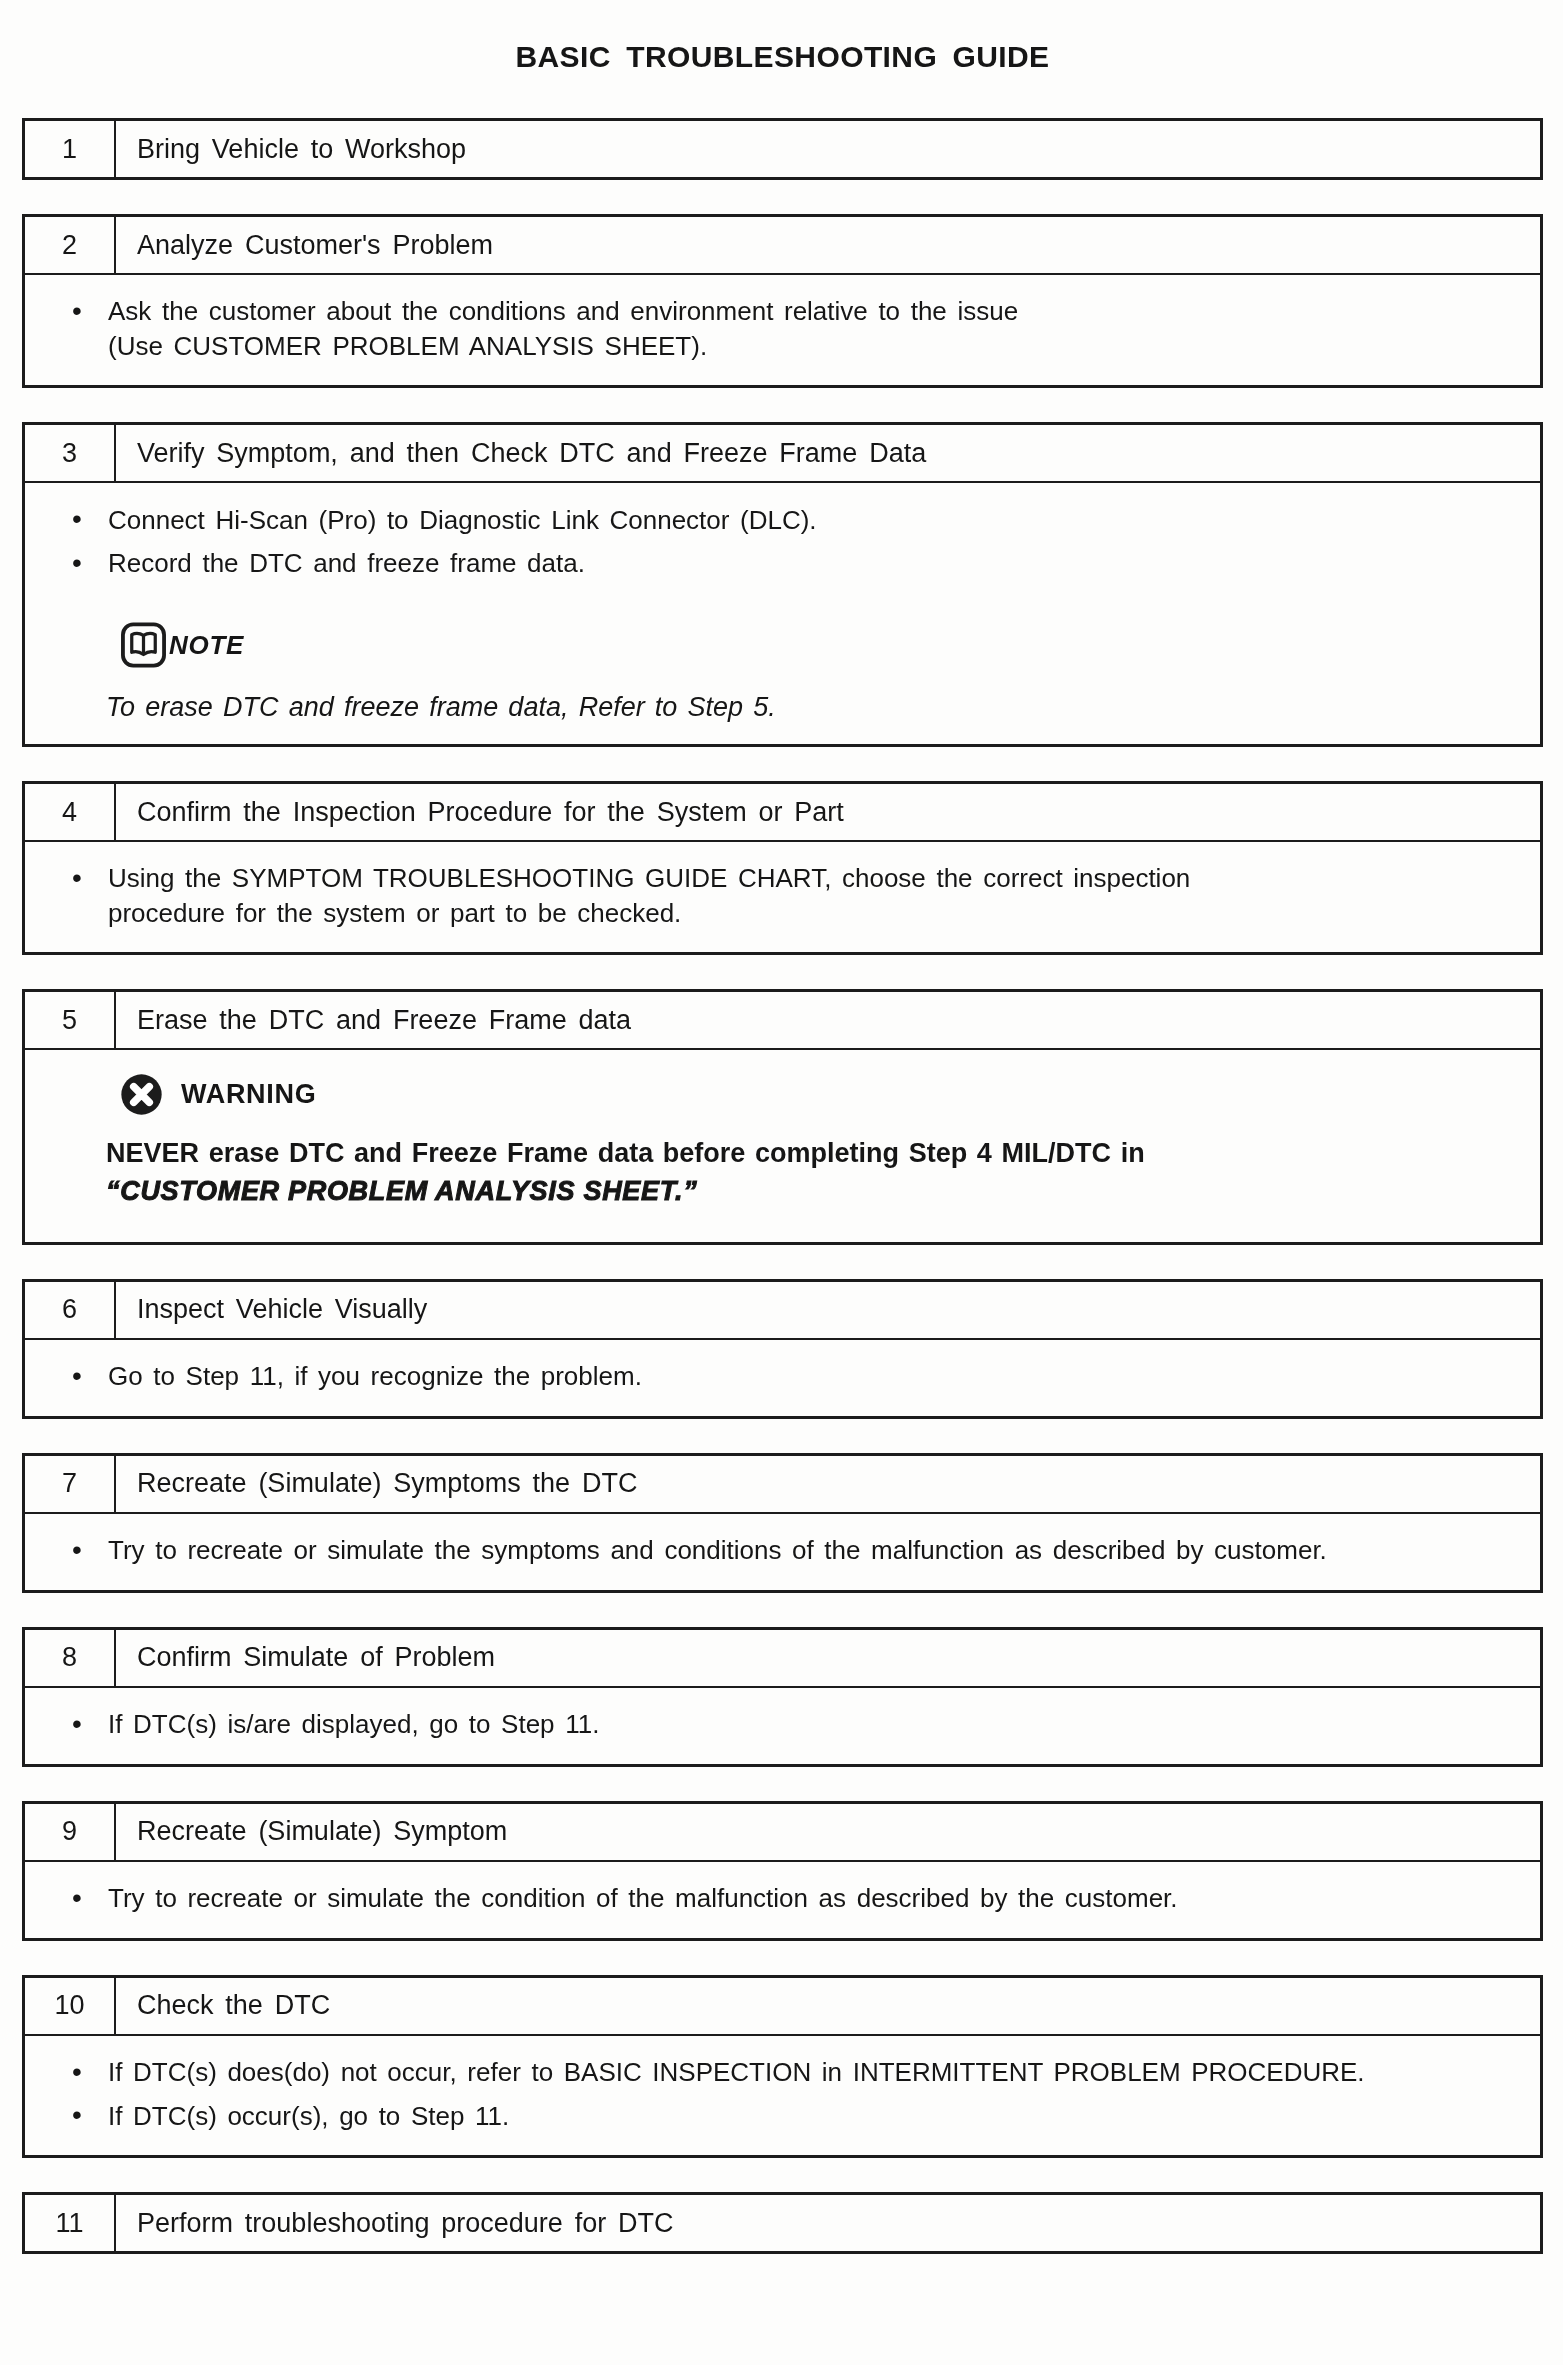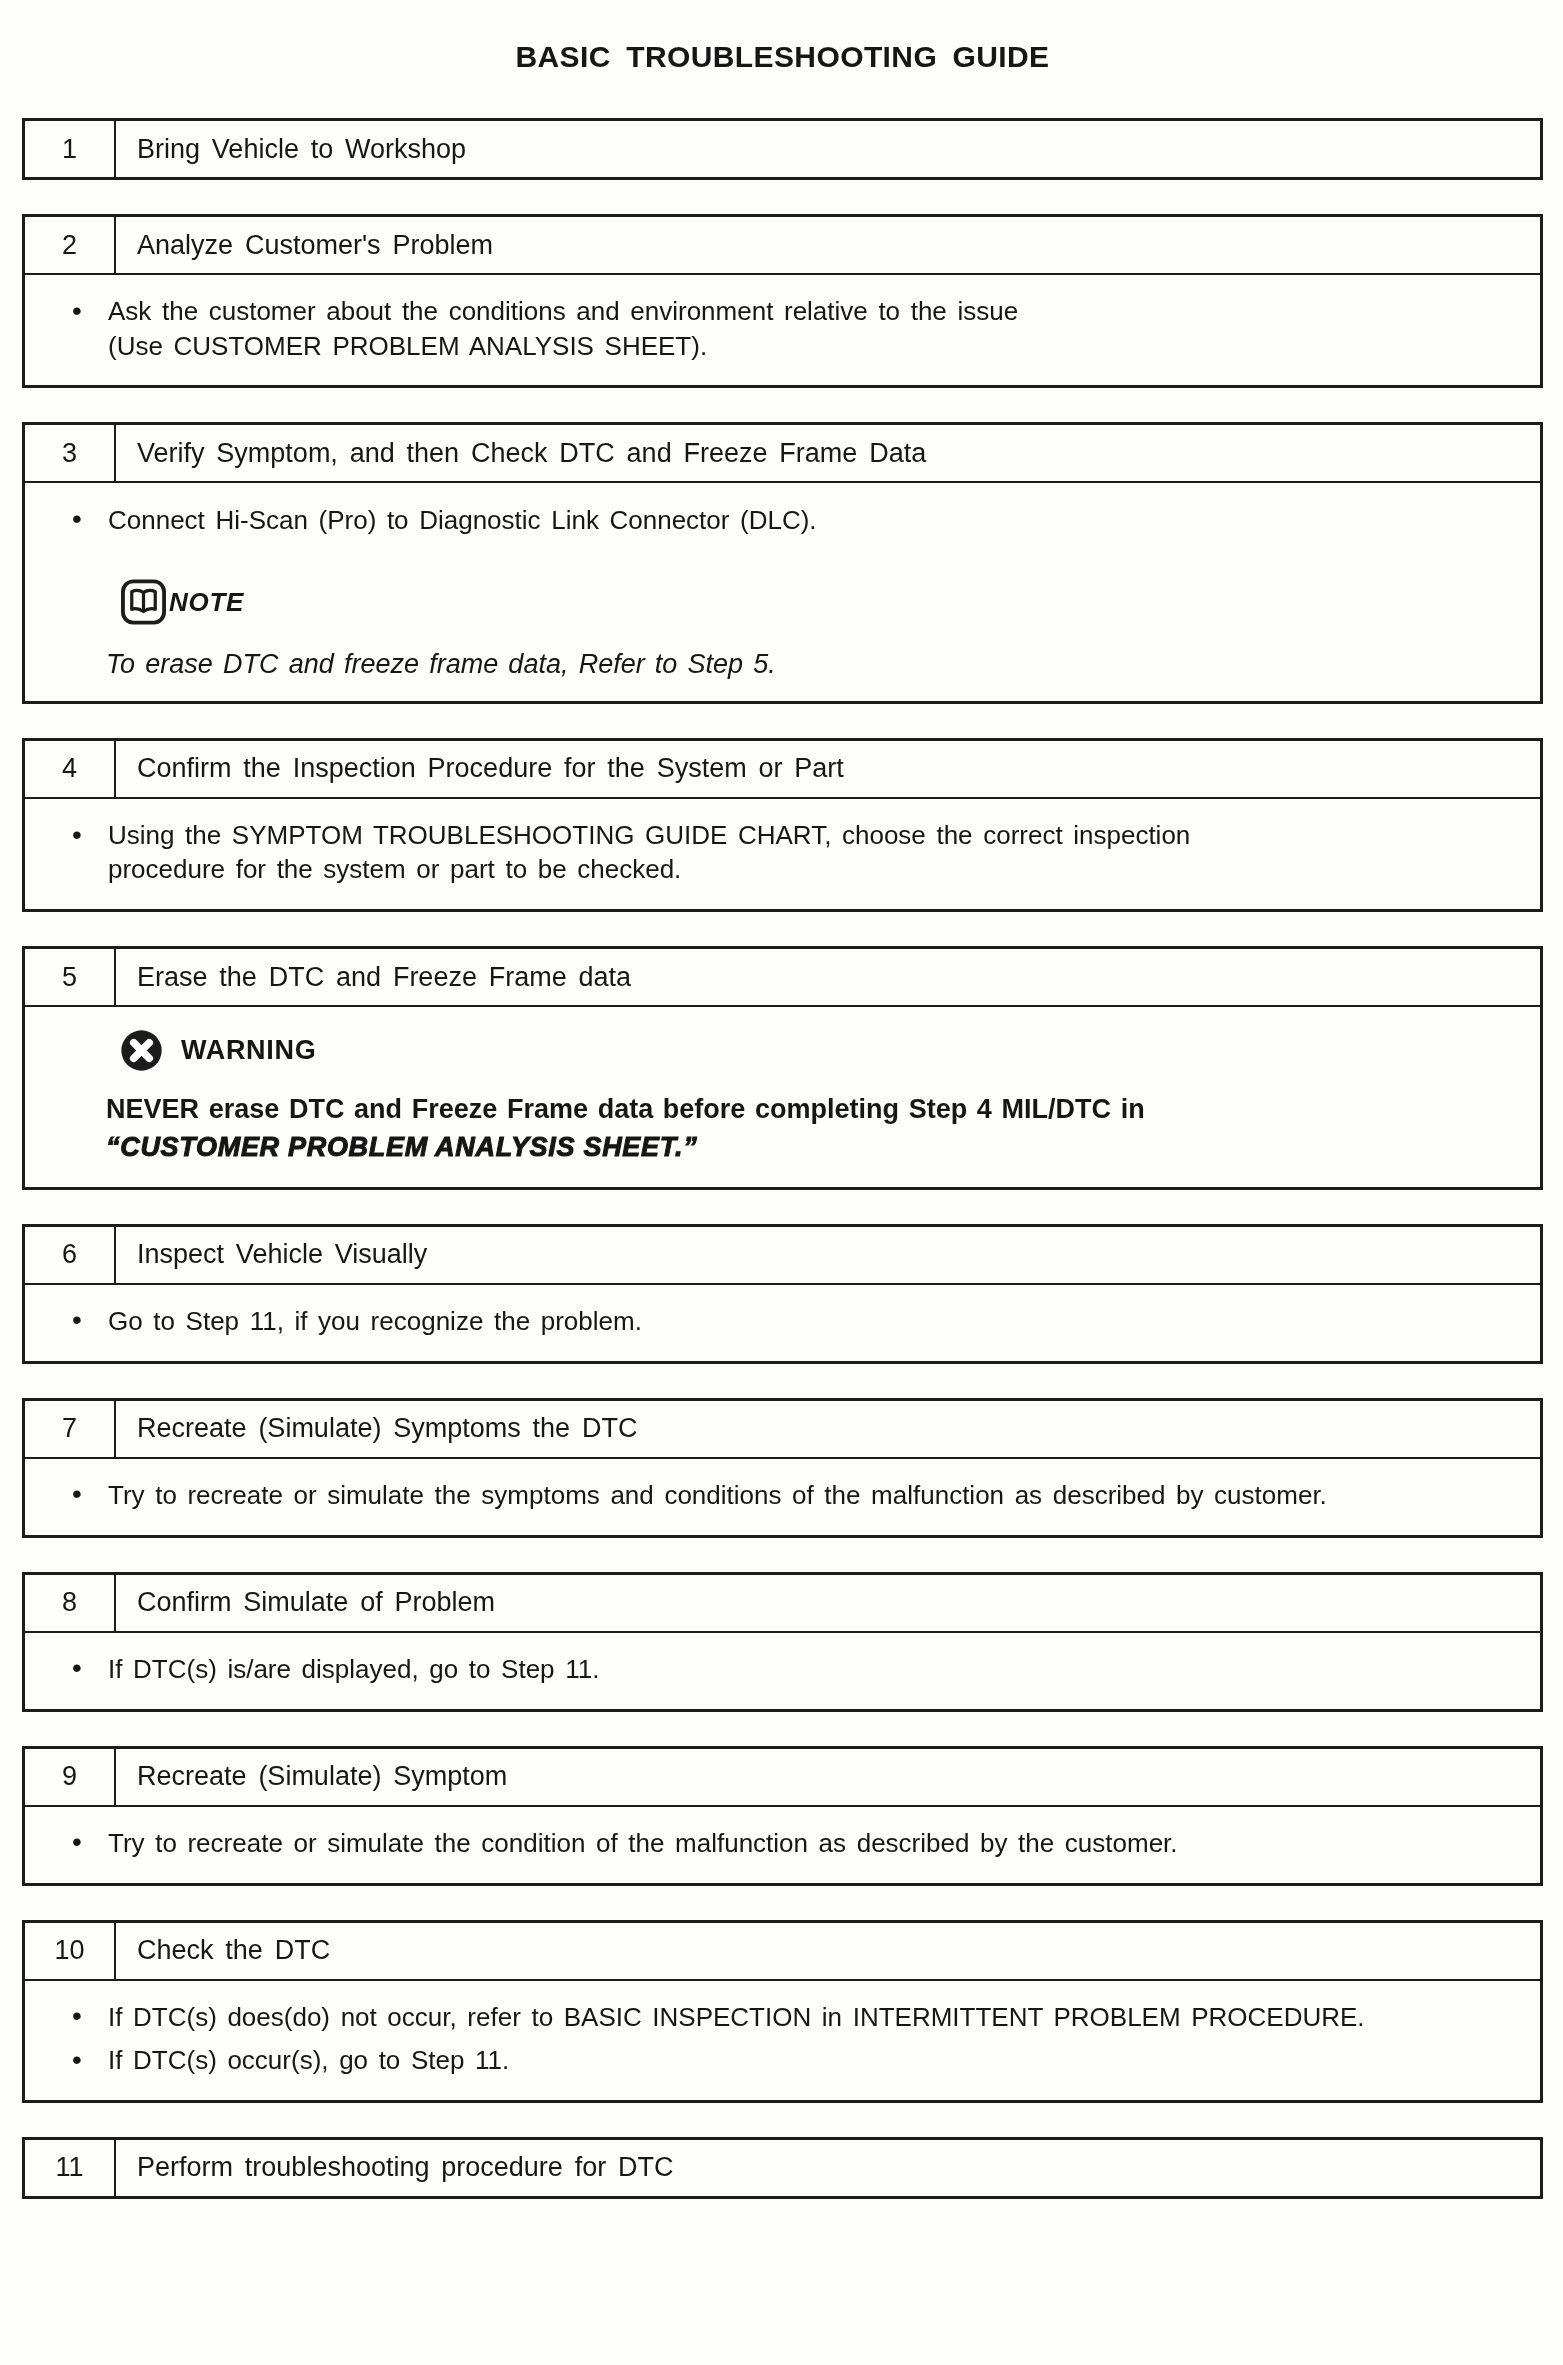--- a/index.html
+++ b/index.html
@@ -91,21 +91,21 @@
     font-style:italic;
     letter-spacing:0.7px;
   }
   .note-text{
     margin:22px 0 6px 81px;
     font-size:27px;
     font-style:italic;
     word-spacing:0.1em;
   }
   .warning{
-    margin:12px 0 10px 0;
+    margin:12px 0 22px 0;
   }
   .warn-head{
     margin-left:95px;
     display:flex;
     align-items:center;
     gap:18px;
   }
   .warn-label{
     font-size:27px;
     font-weight:bold;
@@ -157,20 +157,21 @@
   </section>
 
   <section class="step">
     <div class="step-header">
       <div class="step-num">3</div>
       <div class="step-title">Verify Symptom, and then Check DTC and Freeze Frame Data</div>
     </div>
     <div class="step-body">
       <ul class="bullets">
             <li>Connect Hi-Scan (Pro) to Diagnostic Link Connector (DLC).</li>
+            <li>Record the DTC and freeze frame data.</li>
           </ul>
       <div class="note">
         <div class="note-head">
           <span class="note-icon">
             <svg viewBox="0 0 32 32" width="47" height="50" aria-hidden="true">
               <rect x="2" y="2" width="28" height="28" rx="7" fill="none" stroke="#1c1c1c" stroke-width="2.6"></rect>
               <path d="M8 9 Q12 7 16 9.5 Q20 7 24 9 L24 21 Q20 19.5 16 22.5 Q12 19.5 8 21 Z" fill="none" stroke="#1c1c1c" stroke-width="2.2" stroke-linejoin="round"></path>
               <line x1="16" y1="9.5" x2="16" y2="22.5" stroke="#1c1c1c" stroke-width="2.2"></line>
             </svg>
           </span>

